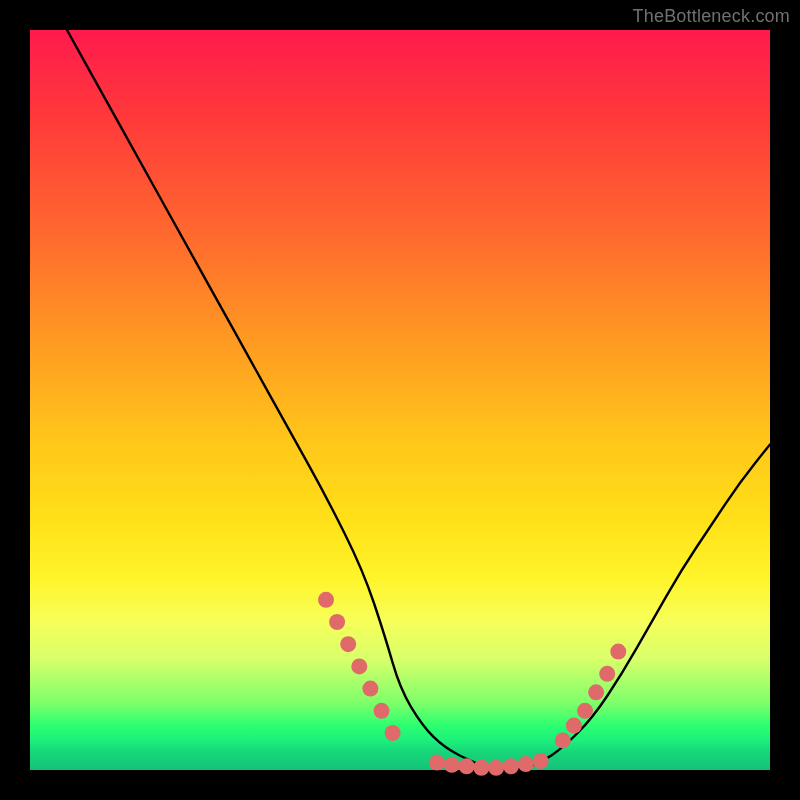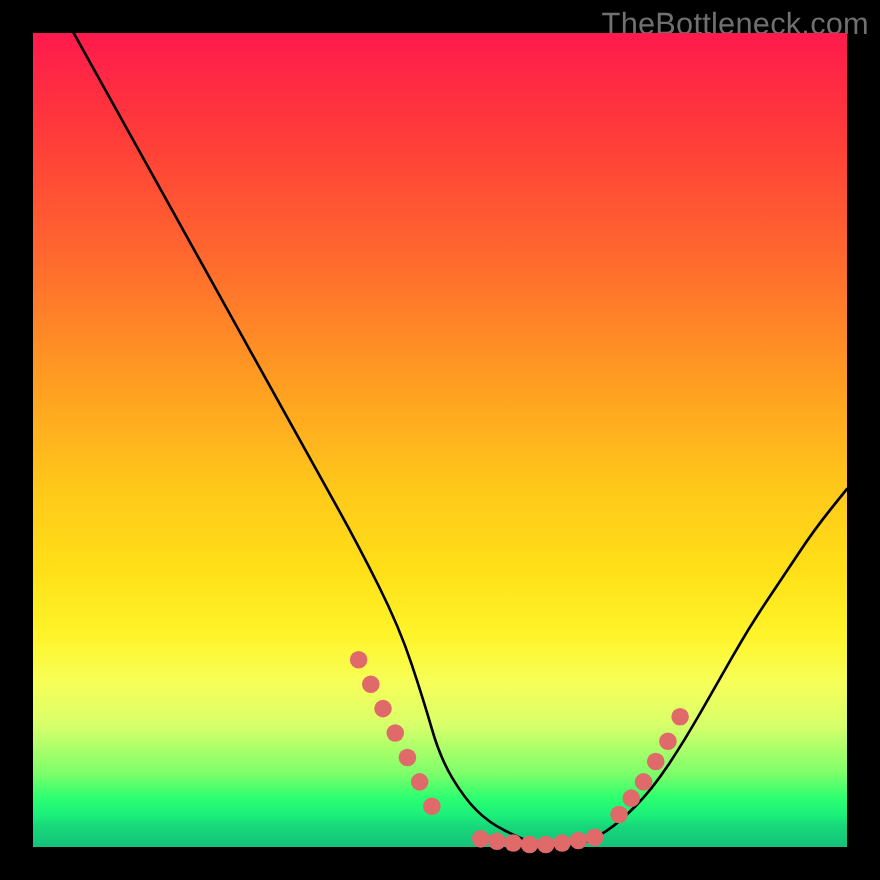--- a/index.html
+++ b/index.html
@@ -47,21 +47,21 @@
     inset: 0;
     width: 100%;
     height: 100%;
     overflow: visible;
   }
   .watermark {
     position: absolute;
     top: 6px;
     right: 10px;
     color: #707070;
-    font-size: 28px;
+    font-size: 18px;
     letter-spacing: 0.2px;
     user-select: none;
   }
 </style>
 </head>
 <body>
 
 <div class="stage">
 
   <div class="watermark">TheBottleneck.com</div>

